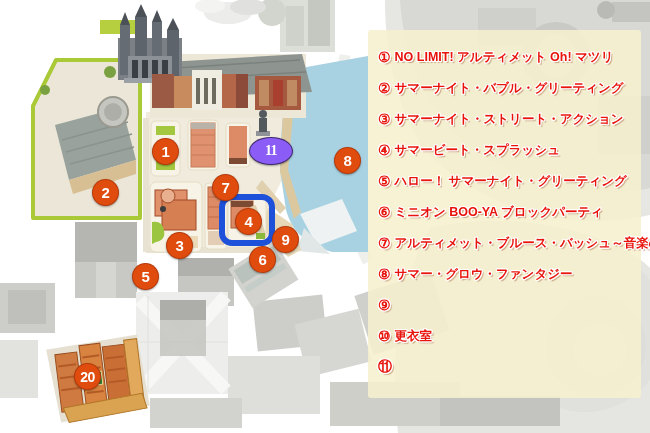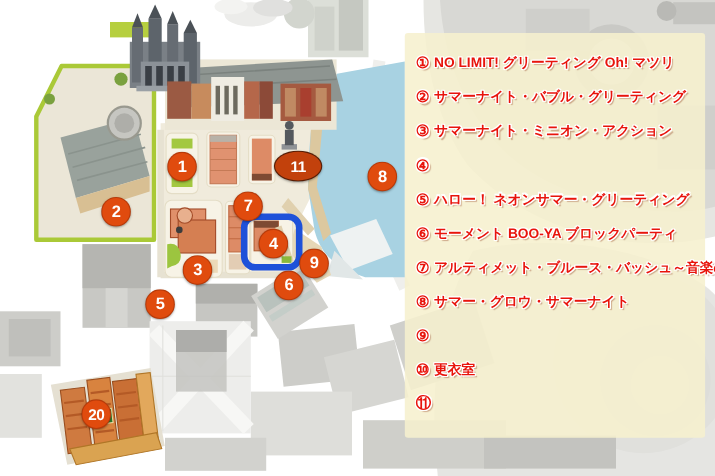--- a/index.html
+++ b/index.html
@@ -11,21 +11,21 @@
 
   
   .marker{
     position:absolute;width:27px;height:27px;border-radius:50%;
     background:#e04b0e;color:#fff;font-weight:bold;font-size:15px;
     display:flex;align-items:center;justify-content:center;
     box-sizing:border-box;border:1px solid rgba(110,30,0,.35);
     box-shadow:0 1px 2px rgba(0,0,0,.35);
     line-height:1;letter-spacing:-.5px;z-index:5;
   }
-  .marker.black{background:#c2410c;border-color:rgba(0,0,0,.55);width:44px;height:28px;font-size:14px;}
+  .marker.black{background:#8b5cf6;border-color:rgba(0,0,0,.55);width:44px;height:28px;font-size:14px;font-family:Liberation Serif, serif;}
   .marker.two-digit{font-size:14px;}
   .mk-1{left:152px;top:138px}
   .mk-2{left:92px;top:179px}
   .mk-3{left:166px;top:232px}
   .mk-4{left:235px;top:208px}
   .mk-5{left:132px;top:263px}
   .mk-6{left:249px;top:246px}
   .mk-7{left:212px;top:174px}
   .mk-8{left:334px;top:147px}
   .mk-9{left:272px;top:226px}
@@ -248,48 +248,49 @@
   <div class="marker mk-6">6</div>
   <div class="marker mk-7">7</div>
   <div class="marker mk-8">8</div>
   <div class="marker mk-9">9</div>
   <div class="marker mk-10 two-digit">20</div>
   <div class="marker mk-11 black two-digit">11</div>
 
   <div class="legend">
     <div class="legend-item">
         <span class="num">①</span>
-        <span>NO LIMIT! グリーティング Oh! マツリ</span>
+        <span>NO LIMIT! アルティメット Oh! マツリ</span>
       </div>
     <div class="legend-item">
         <span class="num">②</span>
         <span>サマーナイト・バブル・グリーティング</span>
       </div>
     <div class="legend-item">
         <span class="num">③</span>
-        <span>サマーナイト・ミニオン・アクション</span>
+        <span>サマーナイト・ストリート・アクション</span>
       </div>
     <div class="legend-item">
         <span class="num">④</span>
+        <span>サマービート・スプラッシュ</span>
       </div>
     <div class="legend-item">
         <span class="num">⑤</span>
-        <span>ハロー！ ネオンサマー・グリーティング</span>
+        <span>ハロー！ サマーナイト・グリーティング</span>
       </div>
     <div class="legend-item">
         <span class="num">⑥</span>
-        <span>モーメント BOO-YA ブロックパーティ</span>
+        <span>ミニオン BOO-YA ブロックパーティ</span>
       </div>
     <div class="legend-item">
         <span class="num">⑦</span>
         <span>アルティメット・ブルース・バッシュ～音楽の色～</span>
       </div>
     <div class="legend-item">
         <span class="num">⑧</span>
-        <span>サマー・グロウ・サマーナイト</span>
+        <span>サマー・グロウ・ファンタジー</span>
       </div>
     <div class="legend-item">
         <span class="num">⑨</span>
       </div>
     <div class="legend-item">
         <span class="num">⑩</span>
         <span>更衣室</span>
       </div>
     <div class="legend-item">
         <span class="num">⑪</span>

